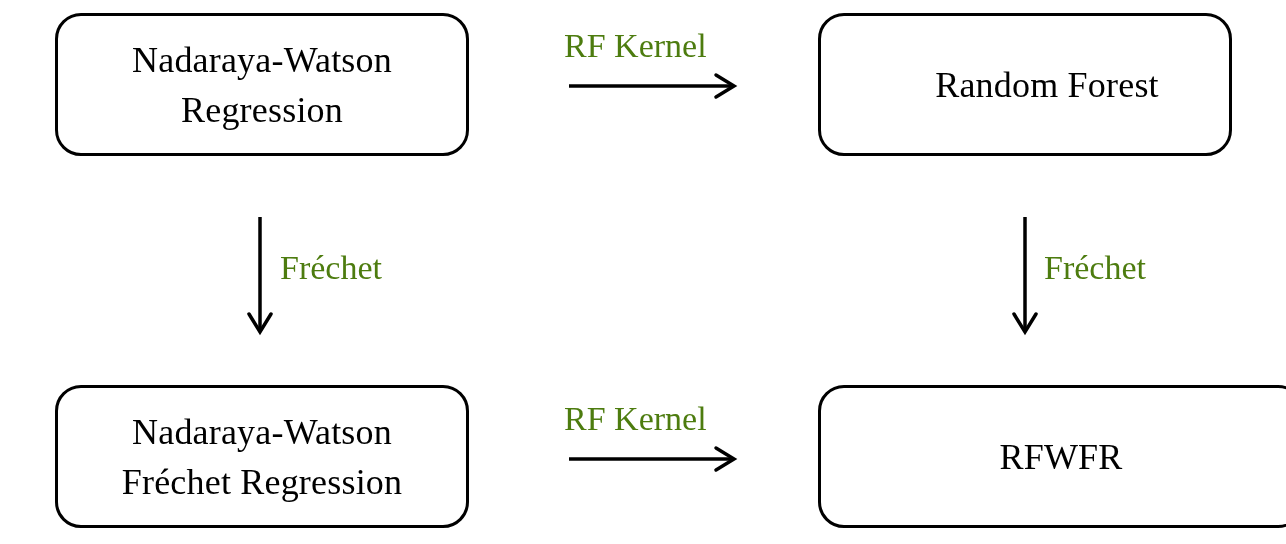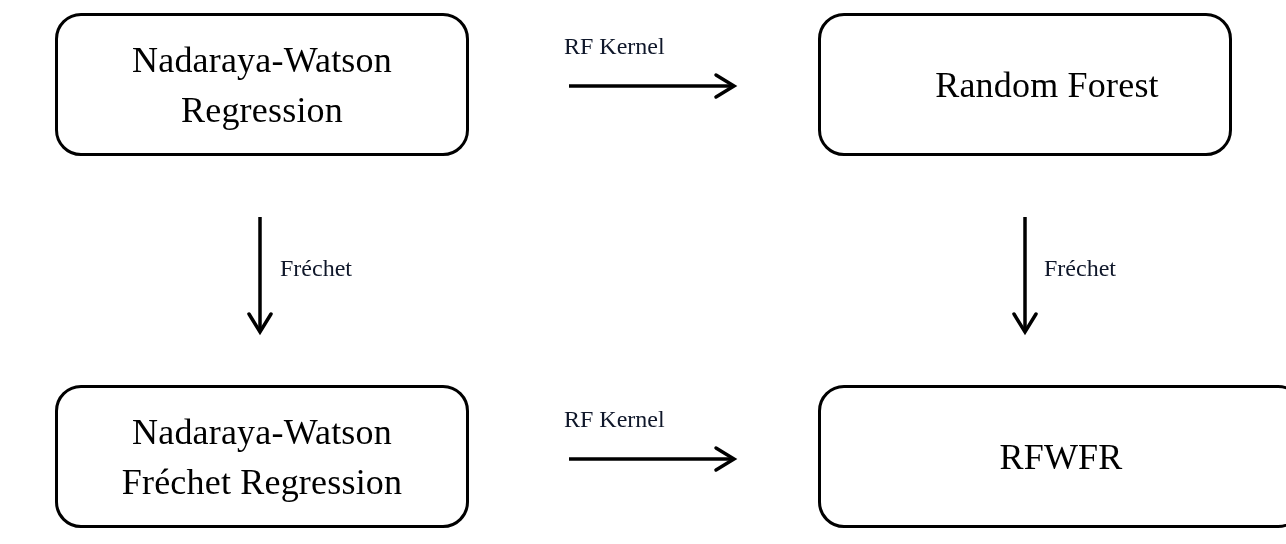--- a/index.html
+++ b/index.html
@@ -30,24 +30,24 @@
   }
   .node-label {
     font-size: 36px;
     line-height: 50px;
     letter-spacing: 0.2px;
     white-space: pre-line;
     color: #000000;
   }
   .edge-label {
     position: absolute;
-    font-size: 24px;
+    font-size: 34px;
     line-height: 40px;
     white-space: nowrap;
-    color: #0f172a;
+    color: #4d7c0f;
   }
   .arrow-svg {
     position: absolute;
     overflow: visible;
   }
   .arrow-stroke {
     stroke: #000000;
     fill: none;
     stroke-width: 3.5;
     stroke-linecap: butt;

